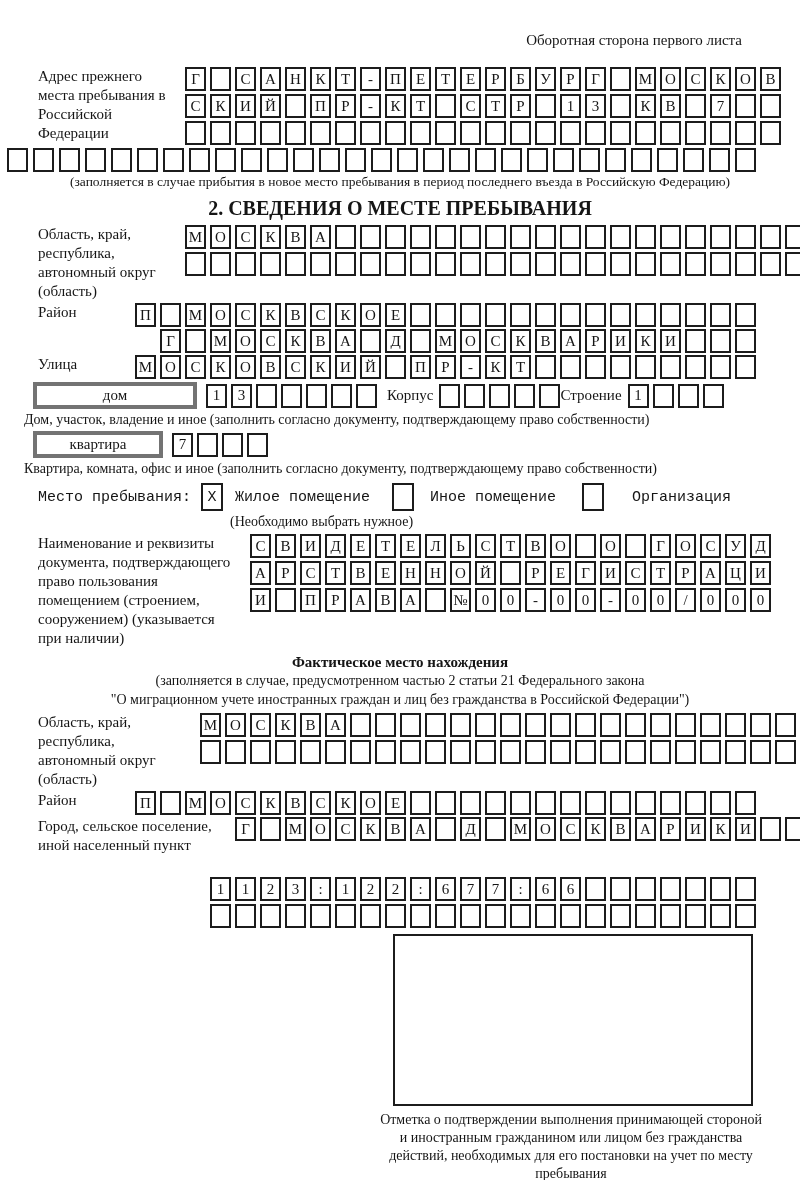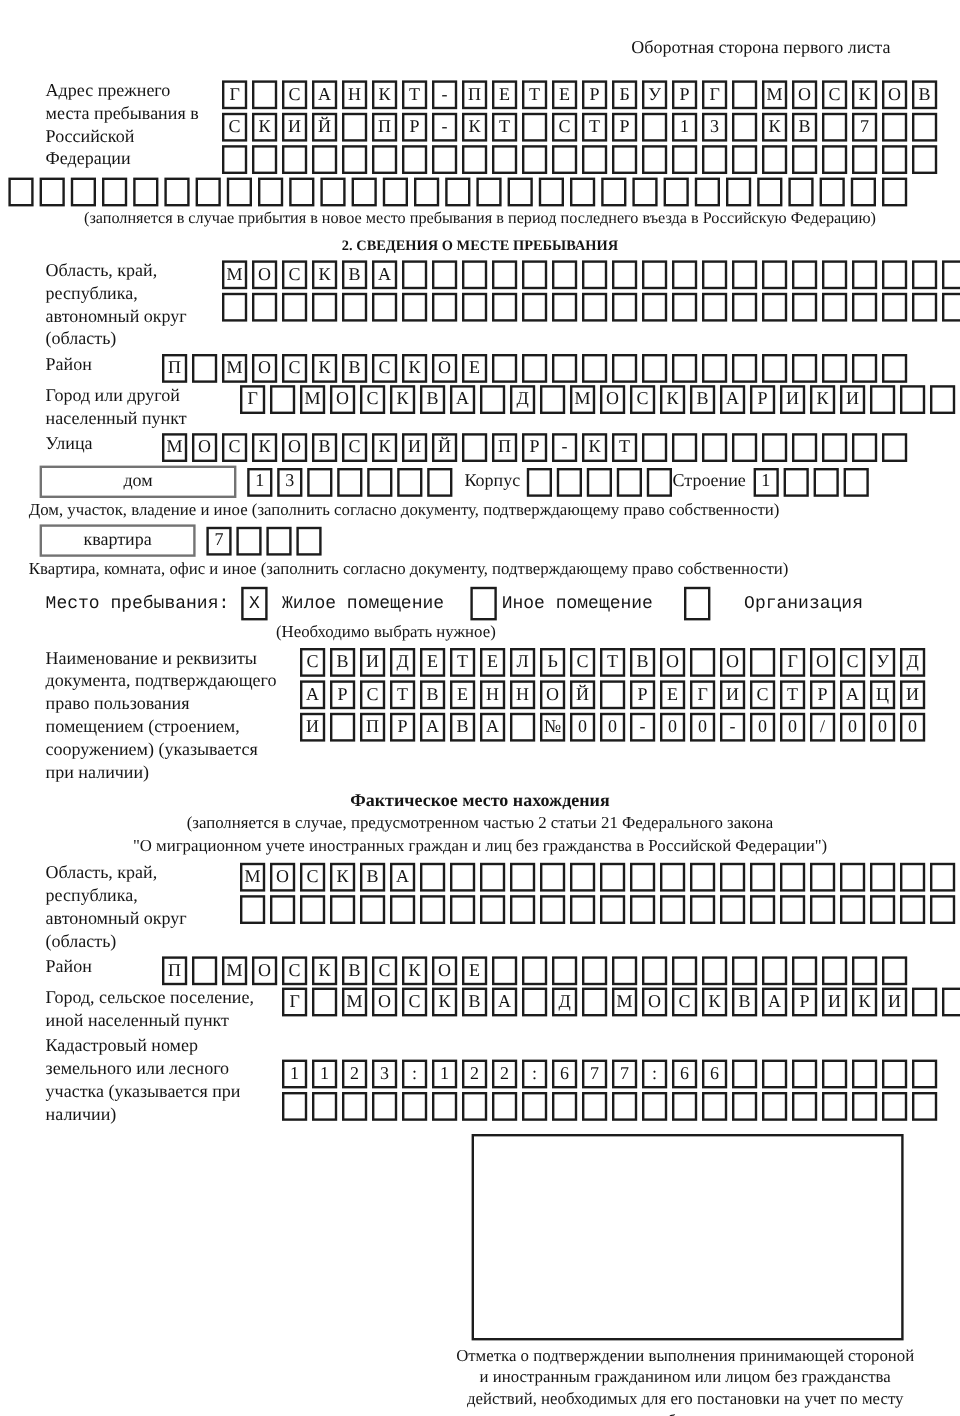--- a/index.html
+++ b/index.html
@@ -16,23 +16,23 @@
   .boxes { display:flex; gap:4px; justify-content:flex-end; }
   .boxes.wide-gap { gap:5px; }
   .cell {
     width:21px; height:24px; flex:0 0 21px;
     border:2px solid #1c1c1c; background:#fff;
     display:inline-flex; align-items:center; justify-content:center;
     font-size:15px; line-height:1;
   }
   .checkbox-grid .cell { width:22px; height:28px; flex:0 0 22px; }
   .note { font-size:13.5px; text-align:center; margin-top:2px; }
-  .sec-title { font-size:12px; font-weight:bold; text-align:center; margin:7px 0 5px 0; }
+  .sec-title { font-size:20px; font-weight:bold; text-align:center; margin:7px 0 5px 0; }
   .label-box {
-    border:2px solid #737373; height:27px;
+    border:4px solid #737373; height:27px;
     display:flex; align-items:center; justify-content:center; font-size:15px;
   }
   .house-row { display:flex; align-items:center; padding:0 44px 0 33px; margin-top:3px; }
   .caption { font-size:14px; padding-left:24px; margin-top:3px; }
   .stay-row { display:flex; align-items:center; padding-left:38px; margin-top:6px; font-size:15px;font-family:Liberation Mono, monospace; }
   .sub-note { font-size:14px; padding-left:230px; margin-top:3px; }
   .center-note { font-size:14px; text-align:center; line-height:19px; }
   .fact-title { font-size:15px; font-weight:bold; text-align:center; margin-top:6px; }
   .stamp-box { width:360px; height:172px; border:2px solid #1c1c1c; margin:6px 0 0 393px; }
   .stamp-caption { width:386px; margin:5px 0 0 378px; text-align:center; font-size:14px; line-height:18px; }
@@ -254,21 +254,20 @@
         <span class="cell"></span>
         <span class="cell"></span>
         <span class="cell"></span>
         <span class="cell"></span>
         <span class="cell"></span>
       </div>
   </div>
 </div>
 
 <div class="frow mt2">
-  <div class="lbl w150">Город или другой населенный пункт</div>
   <div class="gridcol">
     <div class="boxes">
         <span class="cell">Г</span>
         <span class="cell"></span>
         <span class="cell">М</span>
         <span class="cell">О</span>
         <span class="cell">С</span>
         <span class="cell">К</span>
         <span class="cell">В</span>
         <span class="cell">А</span>
@@ -367,21 +366,21 @@
 
 <div class="stay-row">
   <span>Место пребывания:</span>
   <span class="boxes checkbox-grid" style="margin-left:10px;">
       <span class="cell">X</span>
     </span>
   <span style="margin-left:12px;">Жилое помещение</span>
   <span class="boxes checkbox-grid" style="margin-left:22px;">
       <span class="cell"></span>
     </span>
-  <span style="margin-left:4px;text-align:center;">Иное помещение</span>
+  <span style="margin-left:16px;text-align:center;">Иное помещение</span>
   <span class="boxes checkbox-grid" style="margin-left:26px;">
       <span class="cell"></span>
     </span>
   <span style="margin-left:28px;">Организация</span>
 </div>
 <div class="sub-note">(Необходимо выбрать нужное)</div>
 
 <div class="frow mt4">
   <div class="lbl w200">Наименование и реквизиты документа, подтверждающего право пользования помещением (строением, сооружением) (указывается при наличии)</div>
   <div class="gridcol">
@@ -579,21 +578,20 @@
         <span class="cell">И</span>
         <span class="cell">К</span>
         <span class="cell">И</span>
         <span class="cell"></span>
         <span class="cell"></span>
       </div>
   </div>
 </div>
 
 <div class="frow mt2">
-  <div class="lbl w185">Кадастровый номер земельного или лесного участка (указывается при наличии)</div>
   <div class="gridcol" style="margin-top:20px;">
     <div class="boxes">
         <span class="cell">1</span>
         <span class="cell">1</span>
         <span class="cell">2</span>
         <span class="cell">3</span>
         <span class="cell">:</span>
         <span class="cell">1</span>
         <span class="cell">2</span>
         <span class="cell">2</span>

